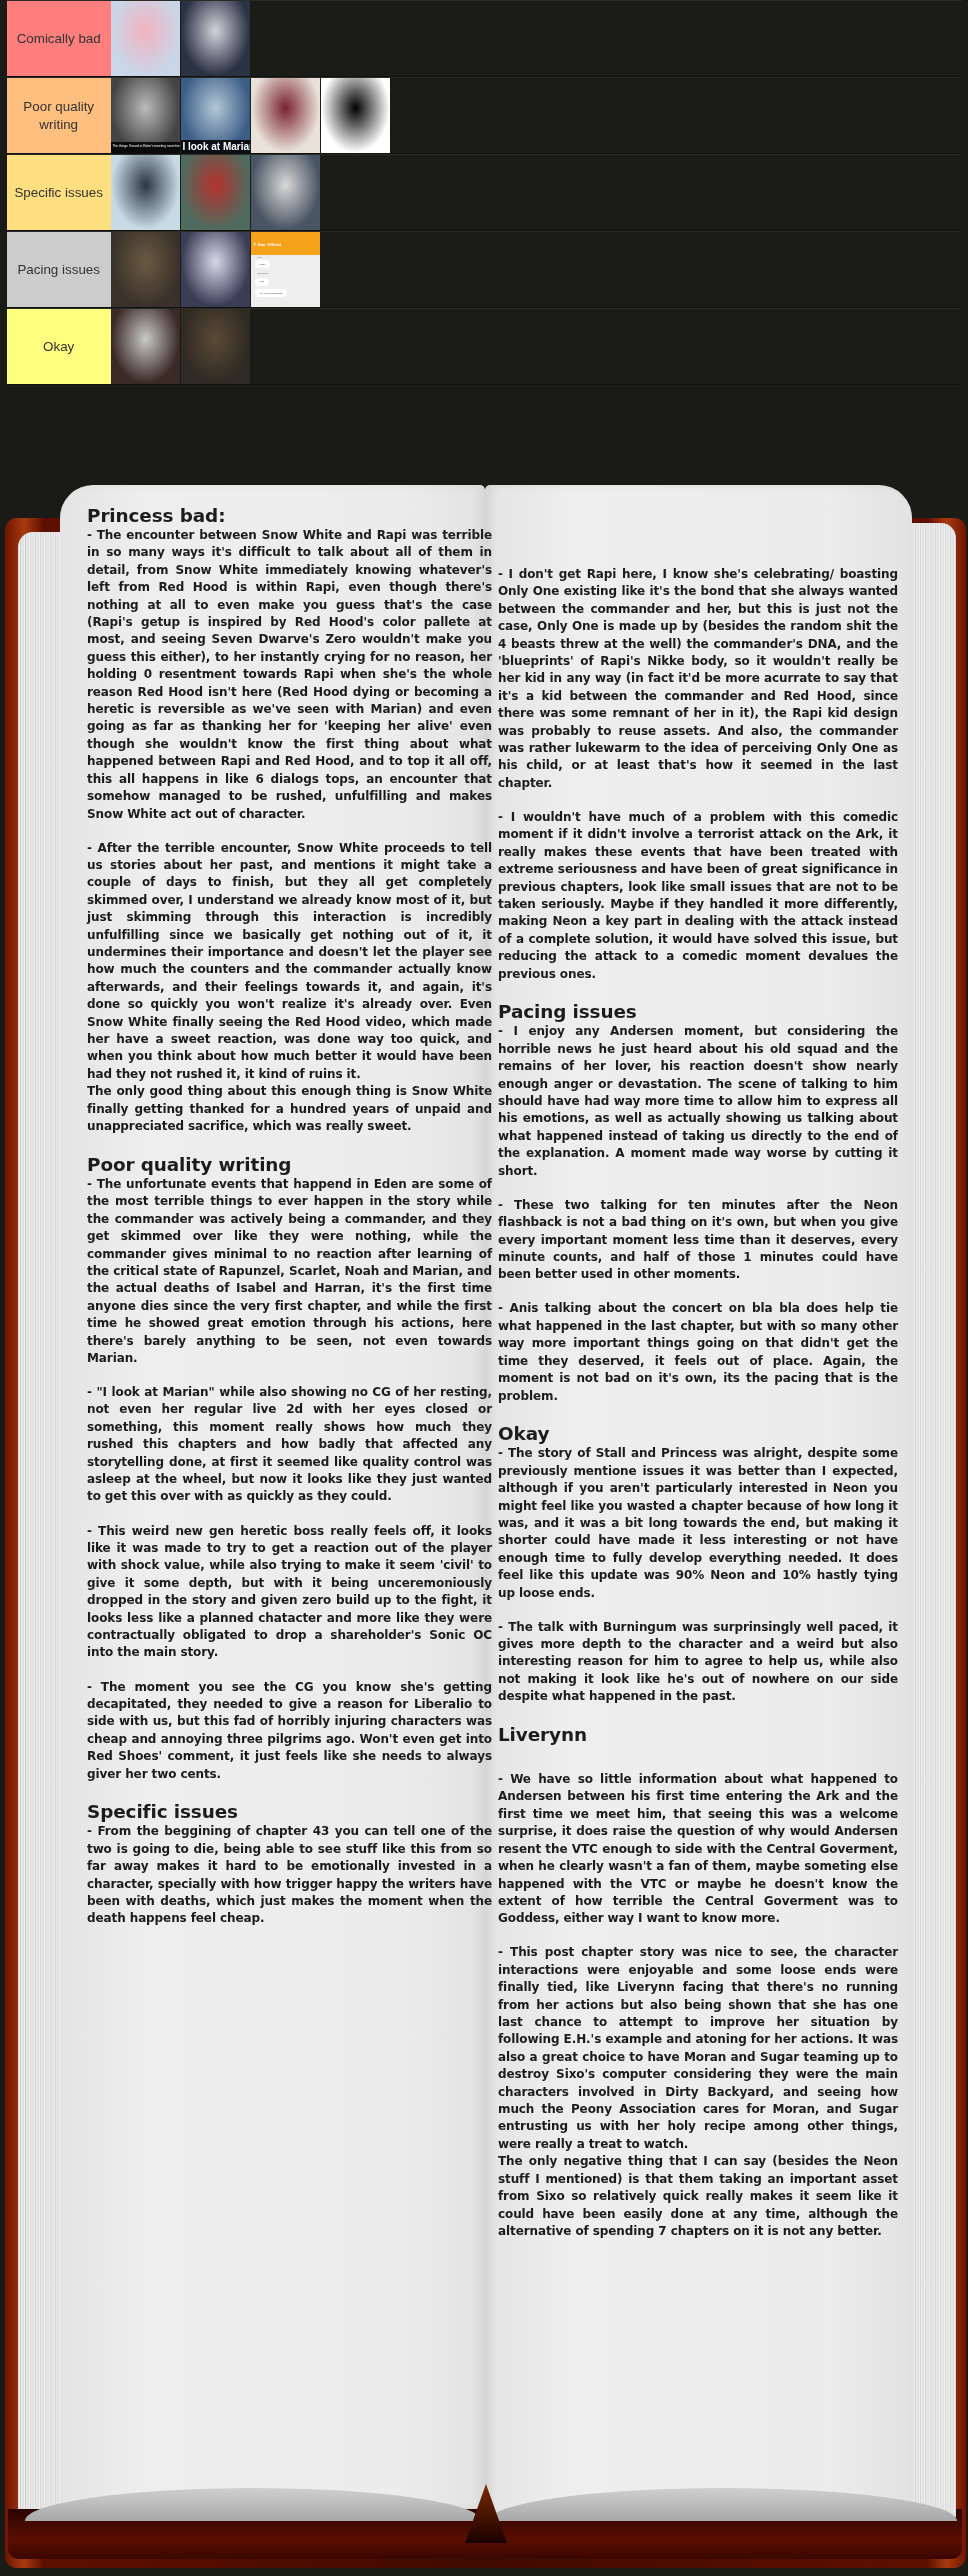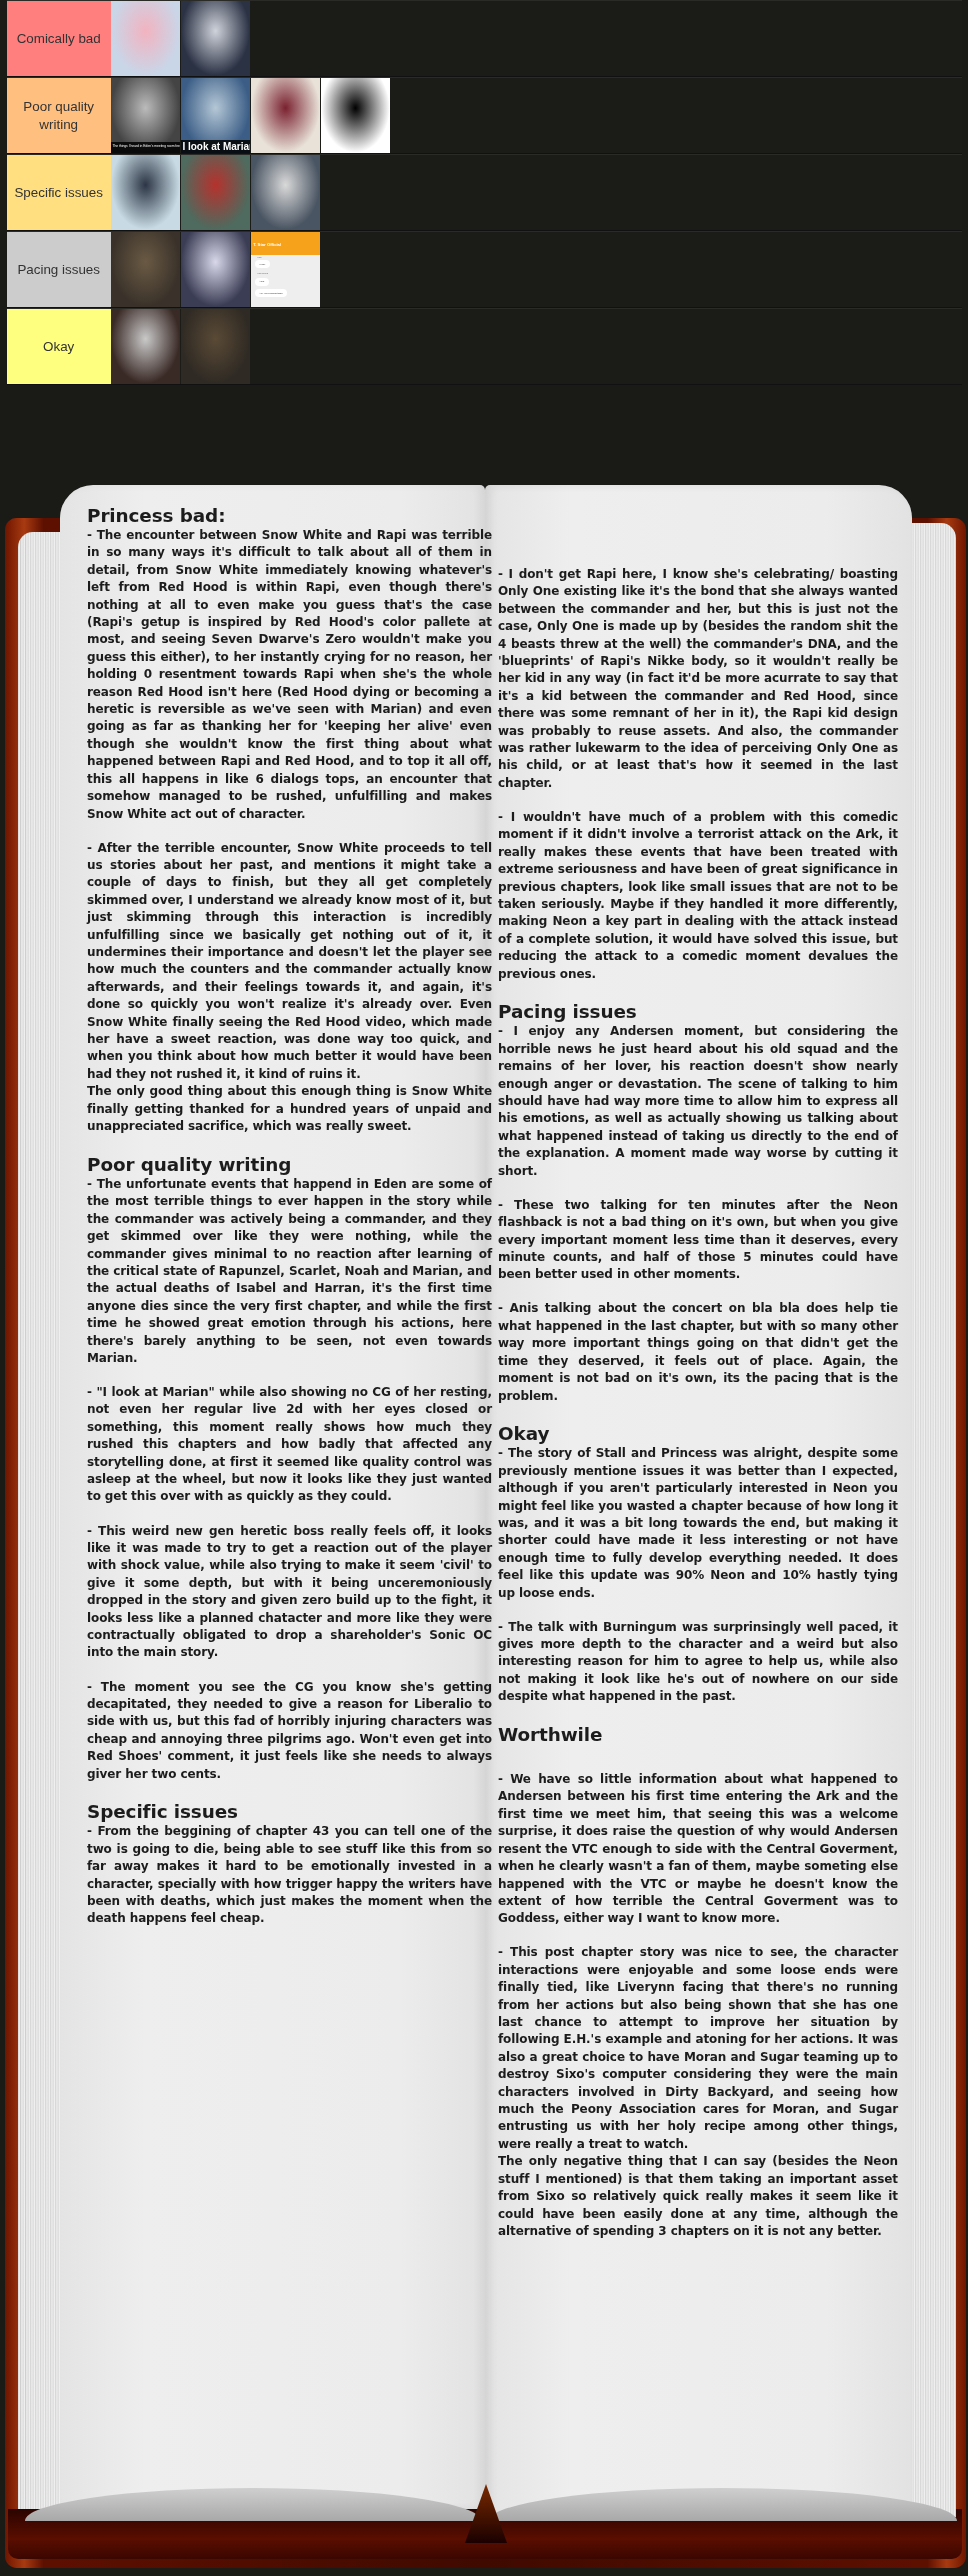--- a/index.html
+++ b/index.html
@@ -195,23 +195,23 @@
     <p class="para" style="margin-top: 16.7px;">- This weird new gen heretic boss really feels off, it looks like it was made to try to get a reaction out of the player with shock value, while also trying to make it seem 'civil' to give it some depth, but with it being unceremoniously dropped in the story and given zero build up to the fight, it looks less like a planned chatacter and more like they were contractually obligated to drop a shareholder's Sonic OC into the main story.</p>
     <p class="para" style="margin-top: 16.7px;">- The moment you see the CG you know she's getting decapitated, they needed to give a reason for Liberalio to side with us, but this fad of horribly injuring characters was cheap and annoying three pilgrims ago. Won't even get into Red Shoes' comment, it just feels like she needs to always giver her two cents.</p>
     <h2 class="section-title" style="margin-top: 18.4px;">Specific issues</h2>
     <p class="para">- From the beggining of chapter 43 you can tell one of the two is going to die, being able to see stuff like this from so far away makes it hard to be emotionally invested in a character, specially with how trigger happy the writers have been with deaths, which just makes the moment when the death happens feel cheap.</p>
   </div>
 <div class="text-col right" id="rightcol">
     <p class="para">- I don't get Rapi here, I know she's celebrating/ boasting Only One existing like it's the bond that she always wanted between the commander and her, but this is just not the case, Only One is made up by (besides the random shit the 4 beasts threw at the well) the commander's DNA, and the 'blueprints' of Rapi's Nikke body, so it wouldn't really be her kid in any way (in fact it'd be more acurrate to say that it's a kid between the commander and Red Hood, since there was some remnant of her in it), the Rapi kid design was probably to reuse assets. And also, the commander was rather lukewarm to the idea of perceiving Only One as his child, or at least that's how it seemed in the last chapter.</p>
     <p class="para" style="margin-top: 16.7px;">- I wouldn't have much of a problem with this comedic moment if it didn't involve a terrorist attack on the Ark, it really makes these events that have been treated with extreme seriousness and have been of great significance in previous chapters, look like small issues that are not to be taken seriously. Maybe if they handled it more differently, making Neon a key part in dealing with the attack instead of a complete solution, it would have solved this issue, but reducing the attack to a comedic moment devalues the previous ones.</p>
     <h2 class="section-title" style="margin-top: 18.4px;">Pacing issues</h2>
     <p class="para">- I enjoy any Andersen moment, but considering the horrible news he just heard about his old squad and the remains of her lover, his reaction doesn't show nearly enough anger or devastation. The scene of talking to him should have had way more time to allow him to express all his emotions, as well as actually showing us talking about what happened instead of taking us directly to the end of the explanation. A moment made way worse by cutting it short.</p>
-    <p class="para" style="margin-top: 16.7px;">- These two talking for ten minutes after the Neon flashback is not a bad thing on it's own, but when you give every important moment less time than it deserves, every minute counts, and half of those 5 minutes could have been better used in other moments.</p>
+    <p class="para" style="margin-top: 16.7px;">- These two talking for ten minutes after the Neon flashback is not a bad thing on it's own, but when you give every important moment less time than it deserves, every minute counts, and half of those 1 minutes could have been better used in other moments.</p>
     <p class="para" style="margin-top: 16.7px;">- Anis talking about the concert on bla bla does help tie what happened in the last chapter, but with so many other way more important things going on that didn't get the time they deserved, it feels out of place. Again, the moment is not bad on it's own, its the pacing that is the problem.</p>
     <h2 class="section-title" style="margin-top: 18.4px;">Okay</h2>
     <p class="para">- The story of Stall and Princess was alright, despite some previously mentione issues it was better than I expected, although if you aren't particularly interested in Neon you might feel like you wasted a chapter because of how long it was, and it was a bit long towards the end, but making it shorter could have made it less interesting or not have enough time to fully develop everything needed. It does feel like this update was 90% Neon and 10% hastly tying up loose ends.</p>
     <p class="para" style="margin-top: 16.7px;">- The talk with Burningum was surprinsingly well paced, it gives more depth to the character and a weird but also interesting reason for him to agree to help us, while also not making it look like he's out of nowhere on our side despite what happened in the past.</p>
-    <h2 class="section-title" style="margin-top: 18.4px;">Worthwile</h2>
+    <h2 class="section-title" style="margin-top: 18.4px;">Liverynn</h2>
     <p class="para" style="margin-top: 25px;">- We have so little information about what happened to Andersen between his first time entering the Ark and the first time we meet him, that seeing this was a welcome surprise, it does raise the question of why would Andersen resent the VTC enough to side with the Central Goverment, when he clearly wasn't a fan of them, maybe someting else happened with the VTC or maybe he doesn't know the extent of how terrible the Central Goverment was to Goddess, either way I want to know more.</p>
     <p class="para" style="margin-top: 16.7px;">- This post chapter story was nice to see, the character interactions were enjoyable and some loose ends were finally tied, like Liverynn facing that there's no running from her actions but also being shown that she has one last chance to attempt to improve her situation by following E.H.'s example and atoning for her actions. It was also a great choice to have Moran and Sugar teaming up to destroy Sixo's computer considering they were the main characters involved in Dirty Backyard, and seeing how much the Peony Association cares for Moran, and Sugar entrusting us with her holy recipe among other things, were really a treat to watch.</p>
-    <p class="para">The only negative thing that I can say (besides the Neon stuff I mentioned) is that them taking an important asset from Sixo so relatively quick really makes it seem like it could have been easily done at any time, although the alternative of spending 3 chapters on it is not any better.</p>
+    <p class="para">The only negative thing that I can say (besides the Neon stuff I mentioned) is that them taking an important asset from Sixo so relatively quick really makes it seem like it could have been easily done at any time, although the alternative of spending 7 chapters on it is not any better.</p>
   </div>
 
 
 </body></html>

